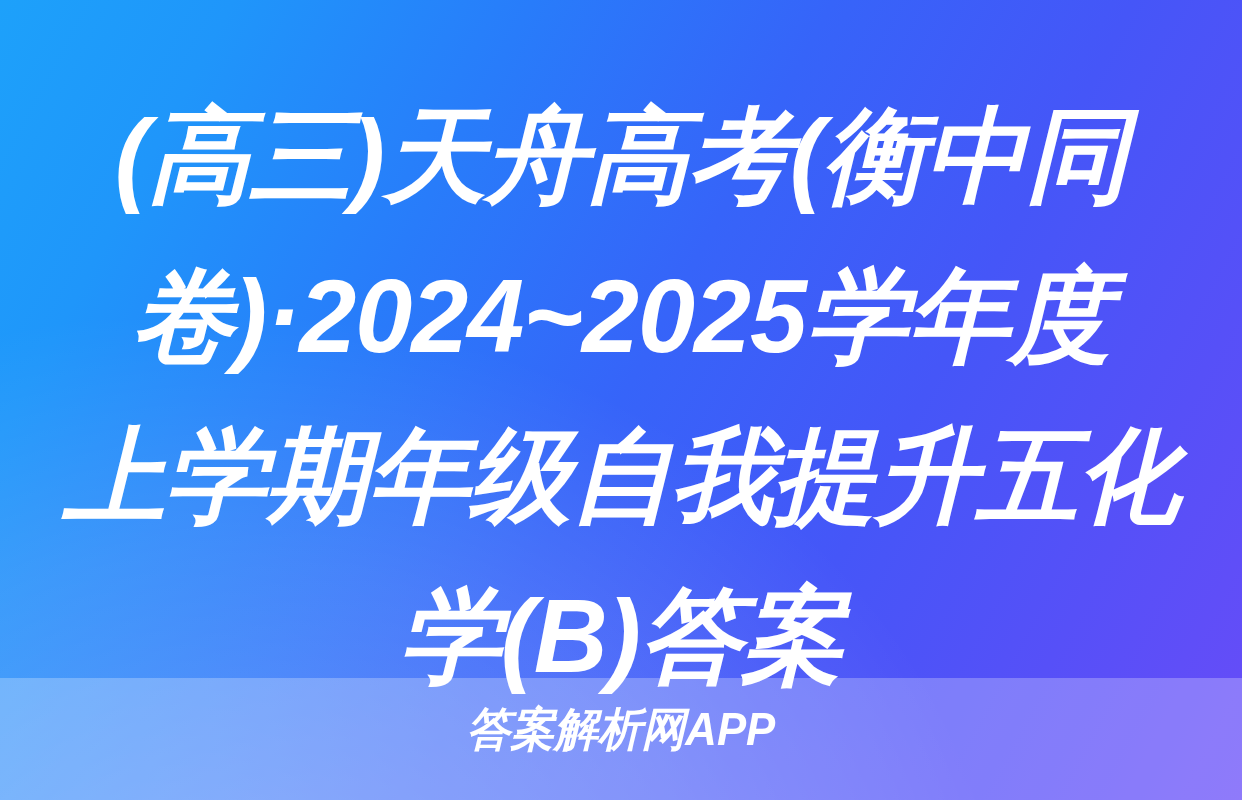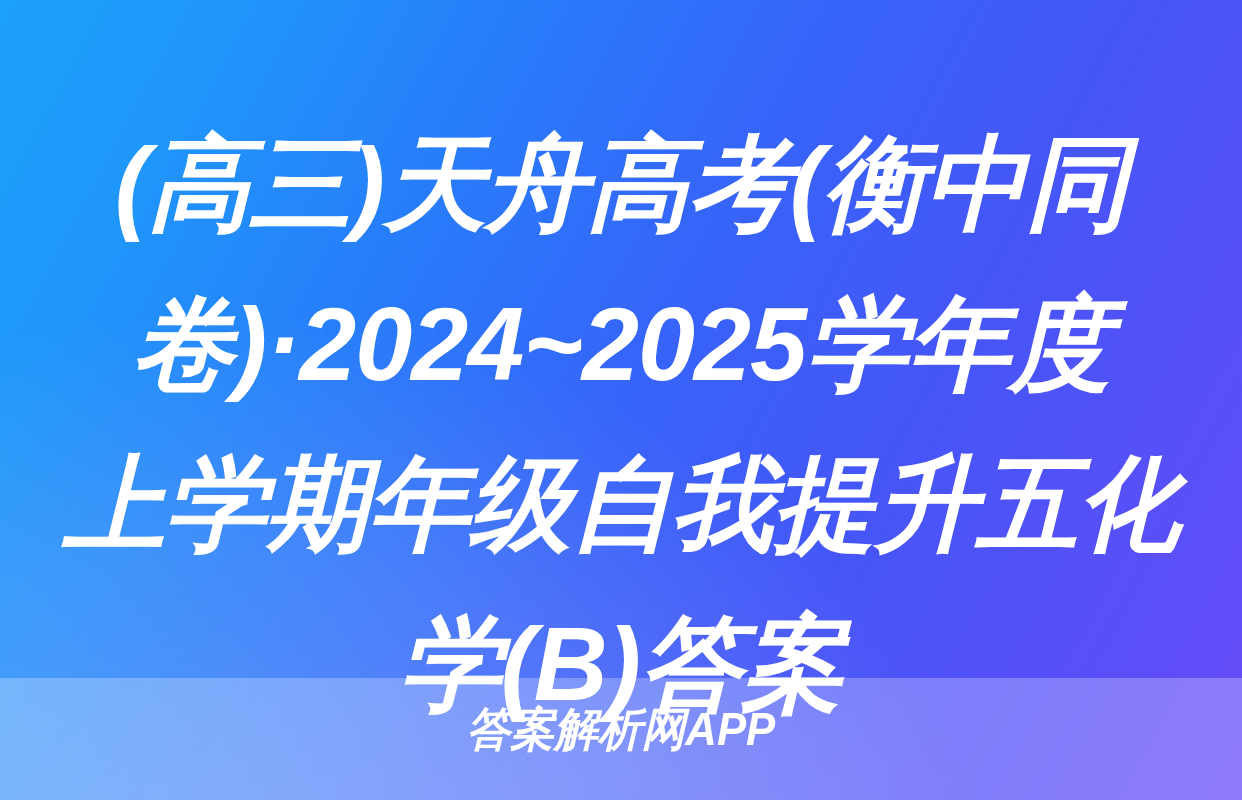--- a/index.html
+++ b/index.html
@@ -45,21 +45,21 @@
                   rgba(255,255,255,0.12) 45%,
                   rgba(255,255,255,0.00) 72%);
   }
 
   
   .title-block {
     position: absolute;
     left: 0;
     top: 0;
     width: 1242px;
-    padding-top: 104px;
+    padding-top: 76px;
     box-sizing: border-box;
     text-align: center;
   }
 
   .title-line {
     display: block;
     color: #ffffff;
     font-size: 104px;
     line-height: 160px;
     font-weight: 700;

